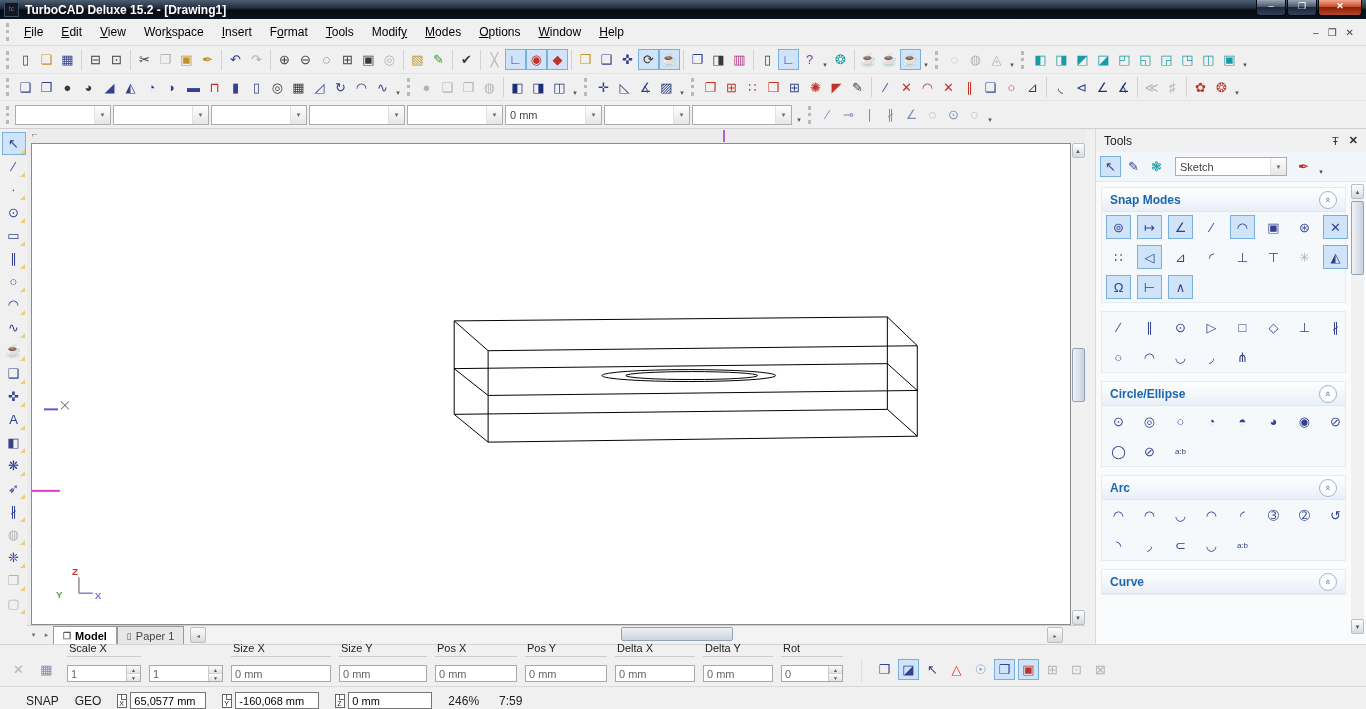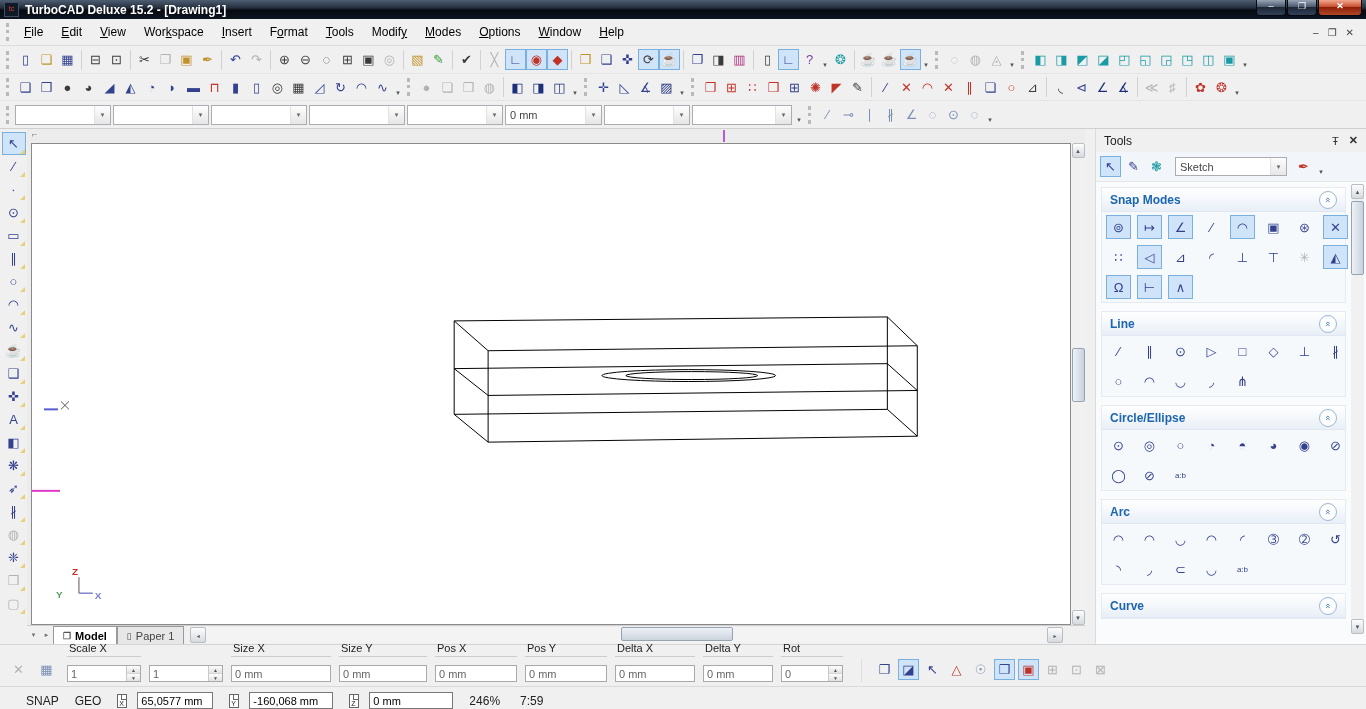--- a/index.html
+++ b/index.html
@@ -98,21 +98,21 @@
   .spin{width:13px;display:flex;flex-direction:column;border-left:1px solid #c9c9c9;}
   .spin span{flex:1;font-size:5px;color:#555;display:flex;align-items:center;justify-content:center;background:linear-gradient(#fcfcfc,#e2e2e2);}
   .spin span:first-child{border-bottom:1px solid #d5d5d5;}
   .insp-icons{display:flex;gap:3px;align-items:center;margin-left:18px;padding-bottom:2px;border-left:1px solid #dddddd;padding-left:12px;}
 
   
   .statusbar{height:27px;display:flex;align-items:center;background:#f0f0f0;border-top:1px solid #d9d9d9;padding:0 10px;font-size:12px;}
   .smsg{flex:1;color:#111;}
   .sitem{margin-left:16px;color:#222;}
   .sitem.time{margin-right:26px;margin-left:20px;}
-  .coord{display:flex;align-items:center;margin-left:16px;gap:10px;}
+  .coord{display:flex;align-items:center;margin-left:16px;gap:3px;}
   .cicon{width:10px;height:14px;border:1px solid #666;background:#fff;position:relative;font-size:7px;color:#222;display:flex;align-items:flex-end;padding-left:1px;box-sizing:border-box;}
   .cicon::after{content:"";position:absolute;right:-1px;top:-1px;width:4px;height:4px;border:1px solid #666;background:#fff;}
   .cfield{height:17px;border:1px solid #777;background:#fff;font-size:11px;display:flex;align-items:center;padding-left:3px;color:#000;box-sizing:border-box;}
   .cfield.x{width:76px;} .cfield.y{width:84px;} .cfield.z{width:84px;}
 </style>
 </head>
 <body>
 
 <div class="app">
 
@@ -475,24 +475,20 @@
                 <div class="si disabled">✳</div>
                 <div class="si pressed">◭</div>
               </div>
               <div class="srow">
                 <div class="si pressed">Ω</div>
                 <div class="si pressed">⊢</div>
                 <div class="si pressed">∧</div>
               </div>
             </div>
             <div class="sect">
-              <div class="shead">
-                <span class="lbl">Line</span>
-                <div class="collapse">«</div>
-              </div>
               <div class="srow">
                 <div class="si">∕</div>
                 <div class="si">∥</div>
                 <div class="si">⊙</div>
                 <div class="si">▷</div>
                 <div class="si">□</div>
                 <div class="si">◇</div>
                 <div class="si">⊥</div>
                 <div class="si">∦</div>
               </div>

